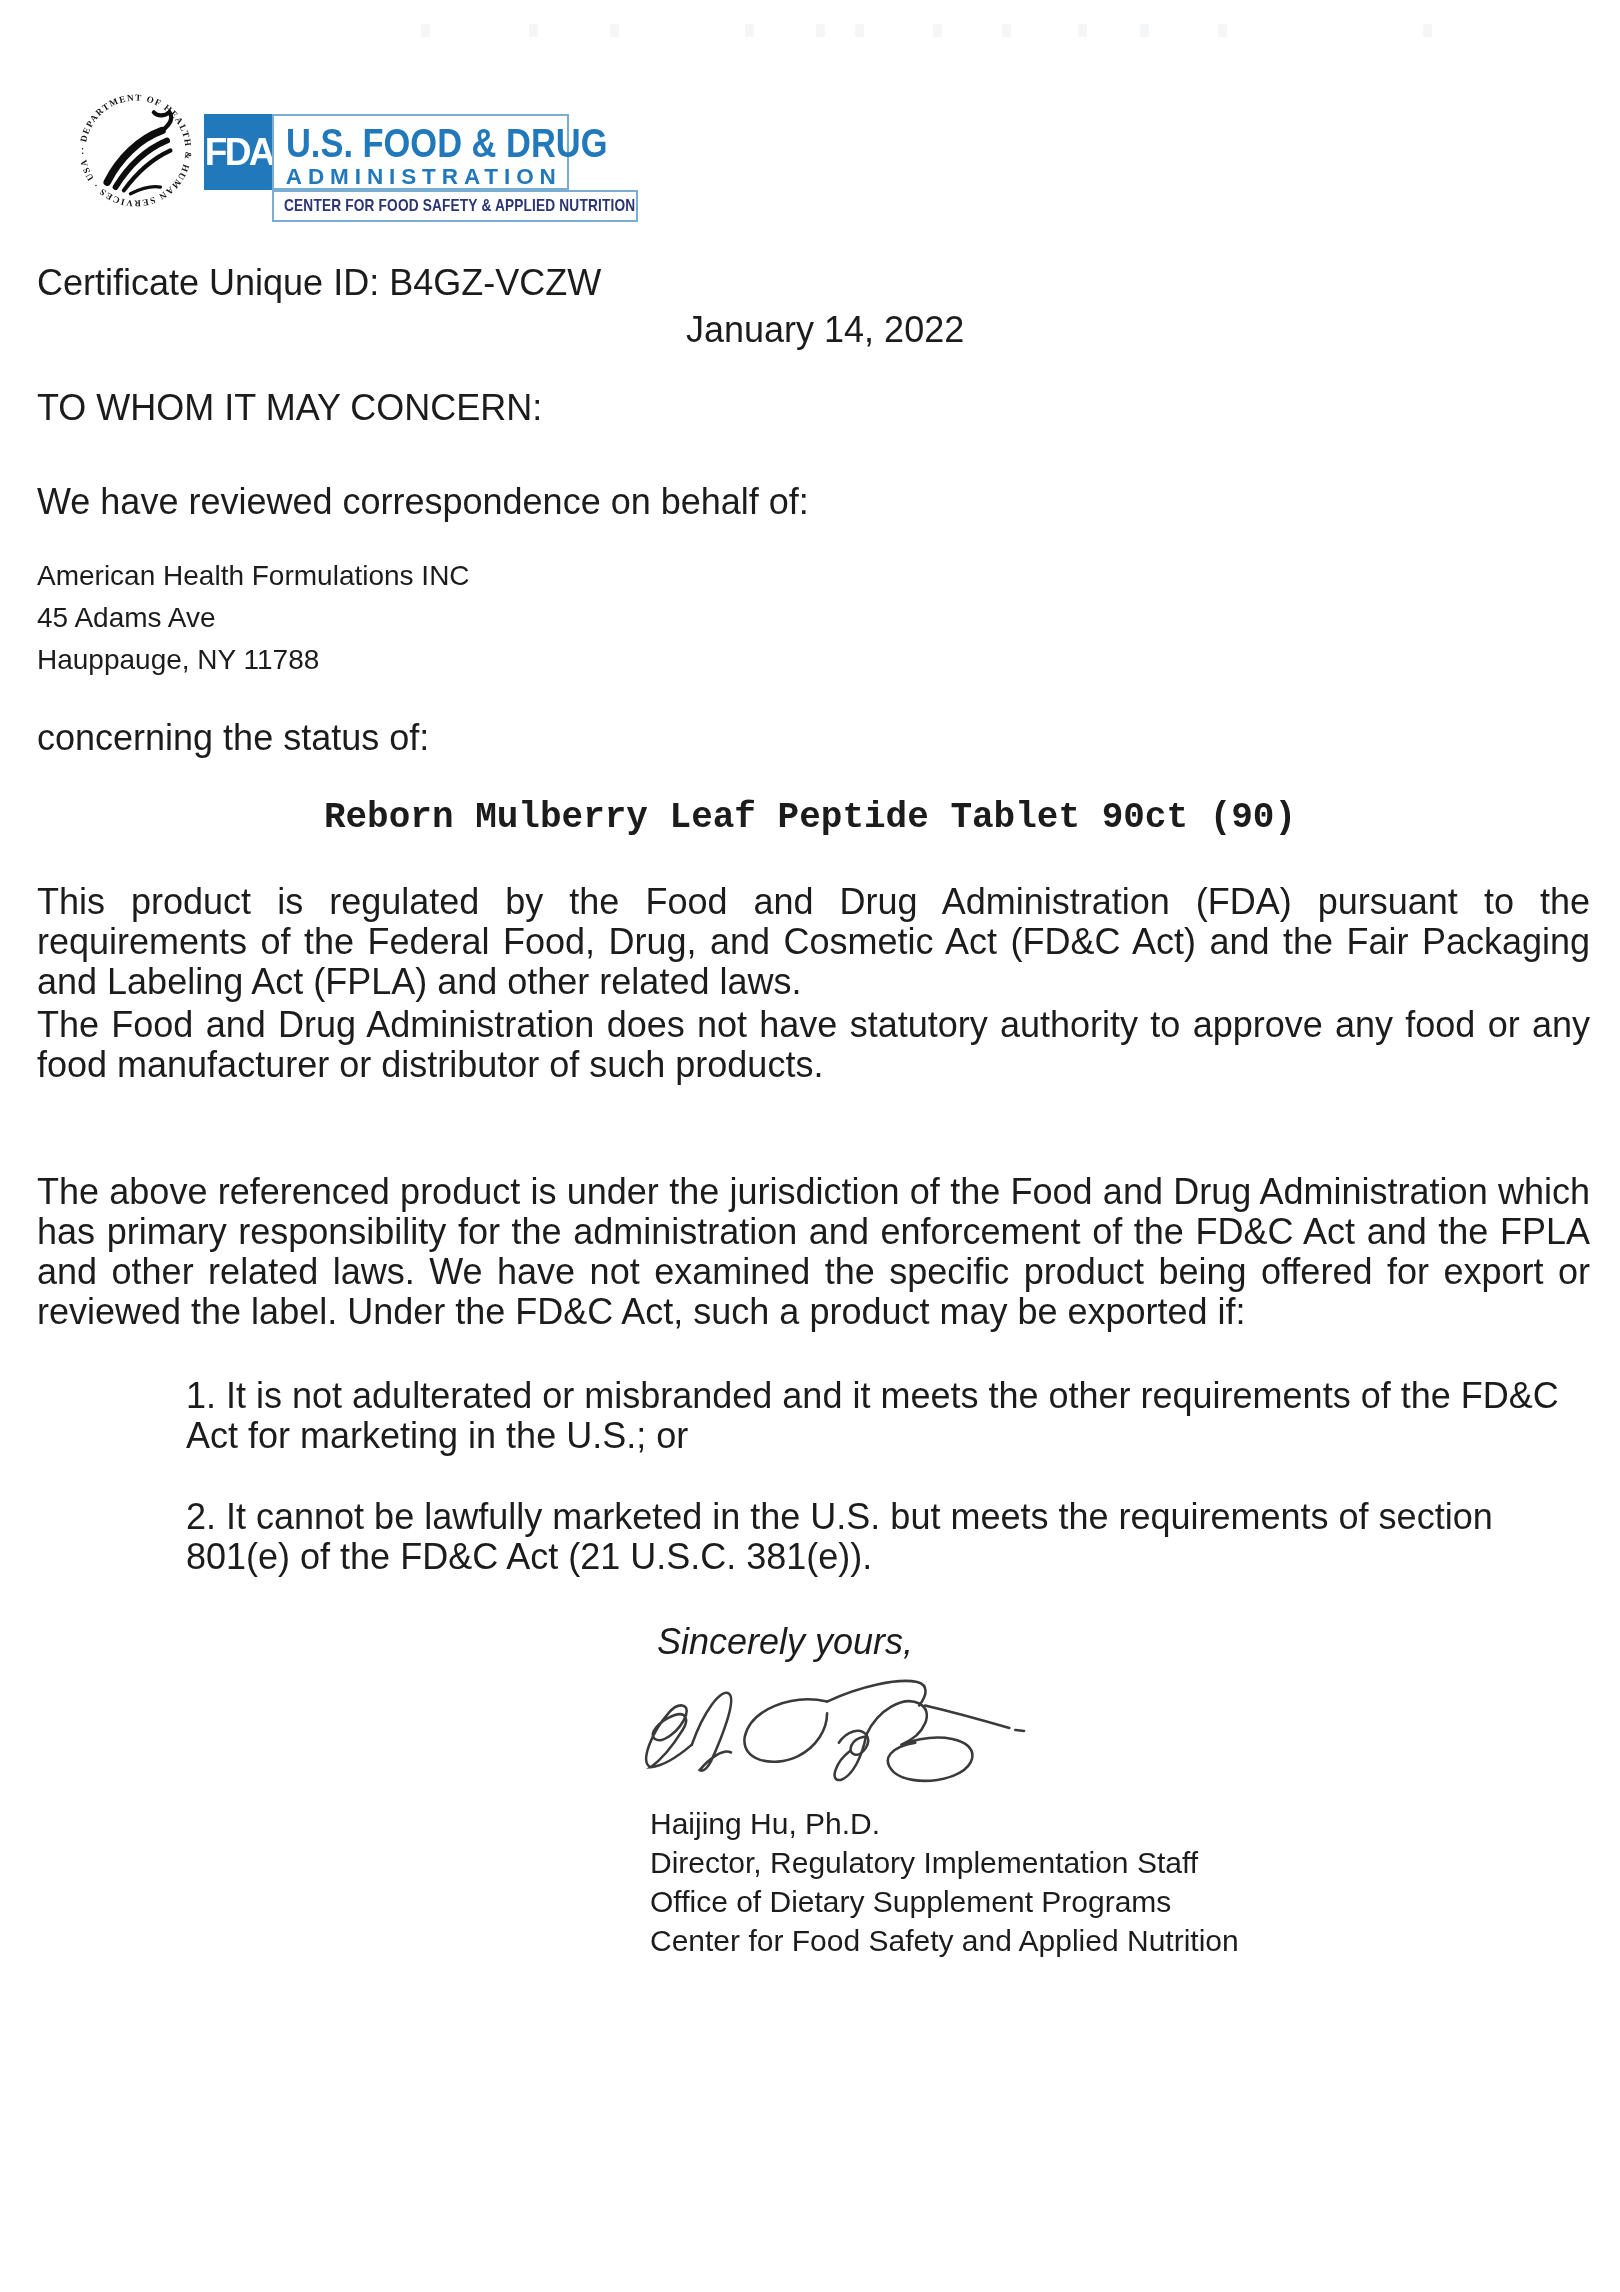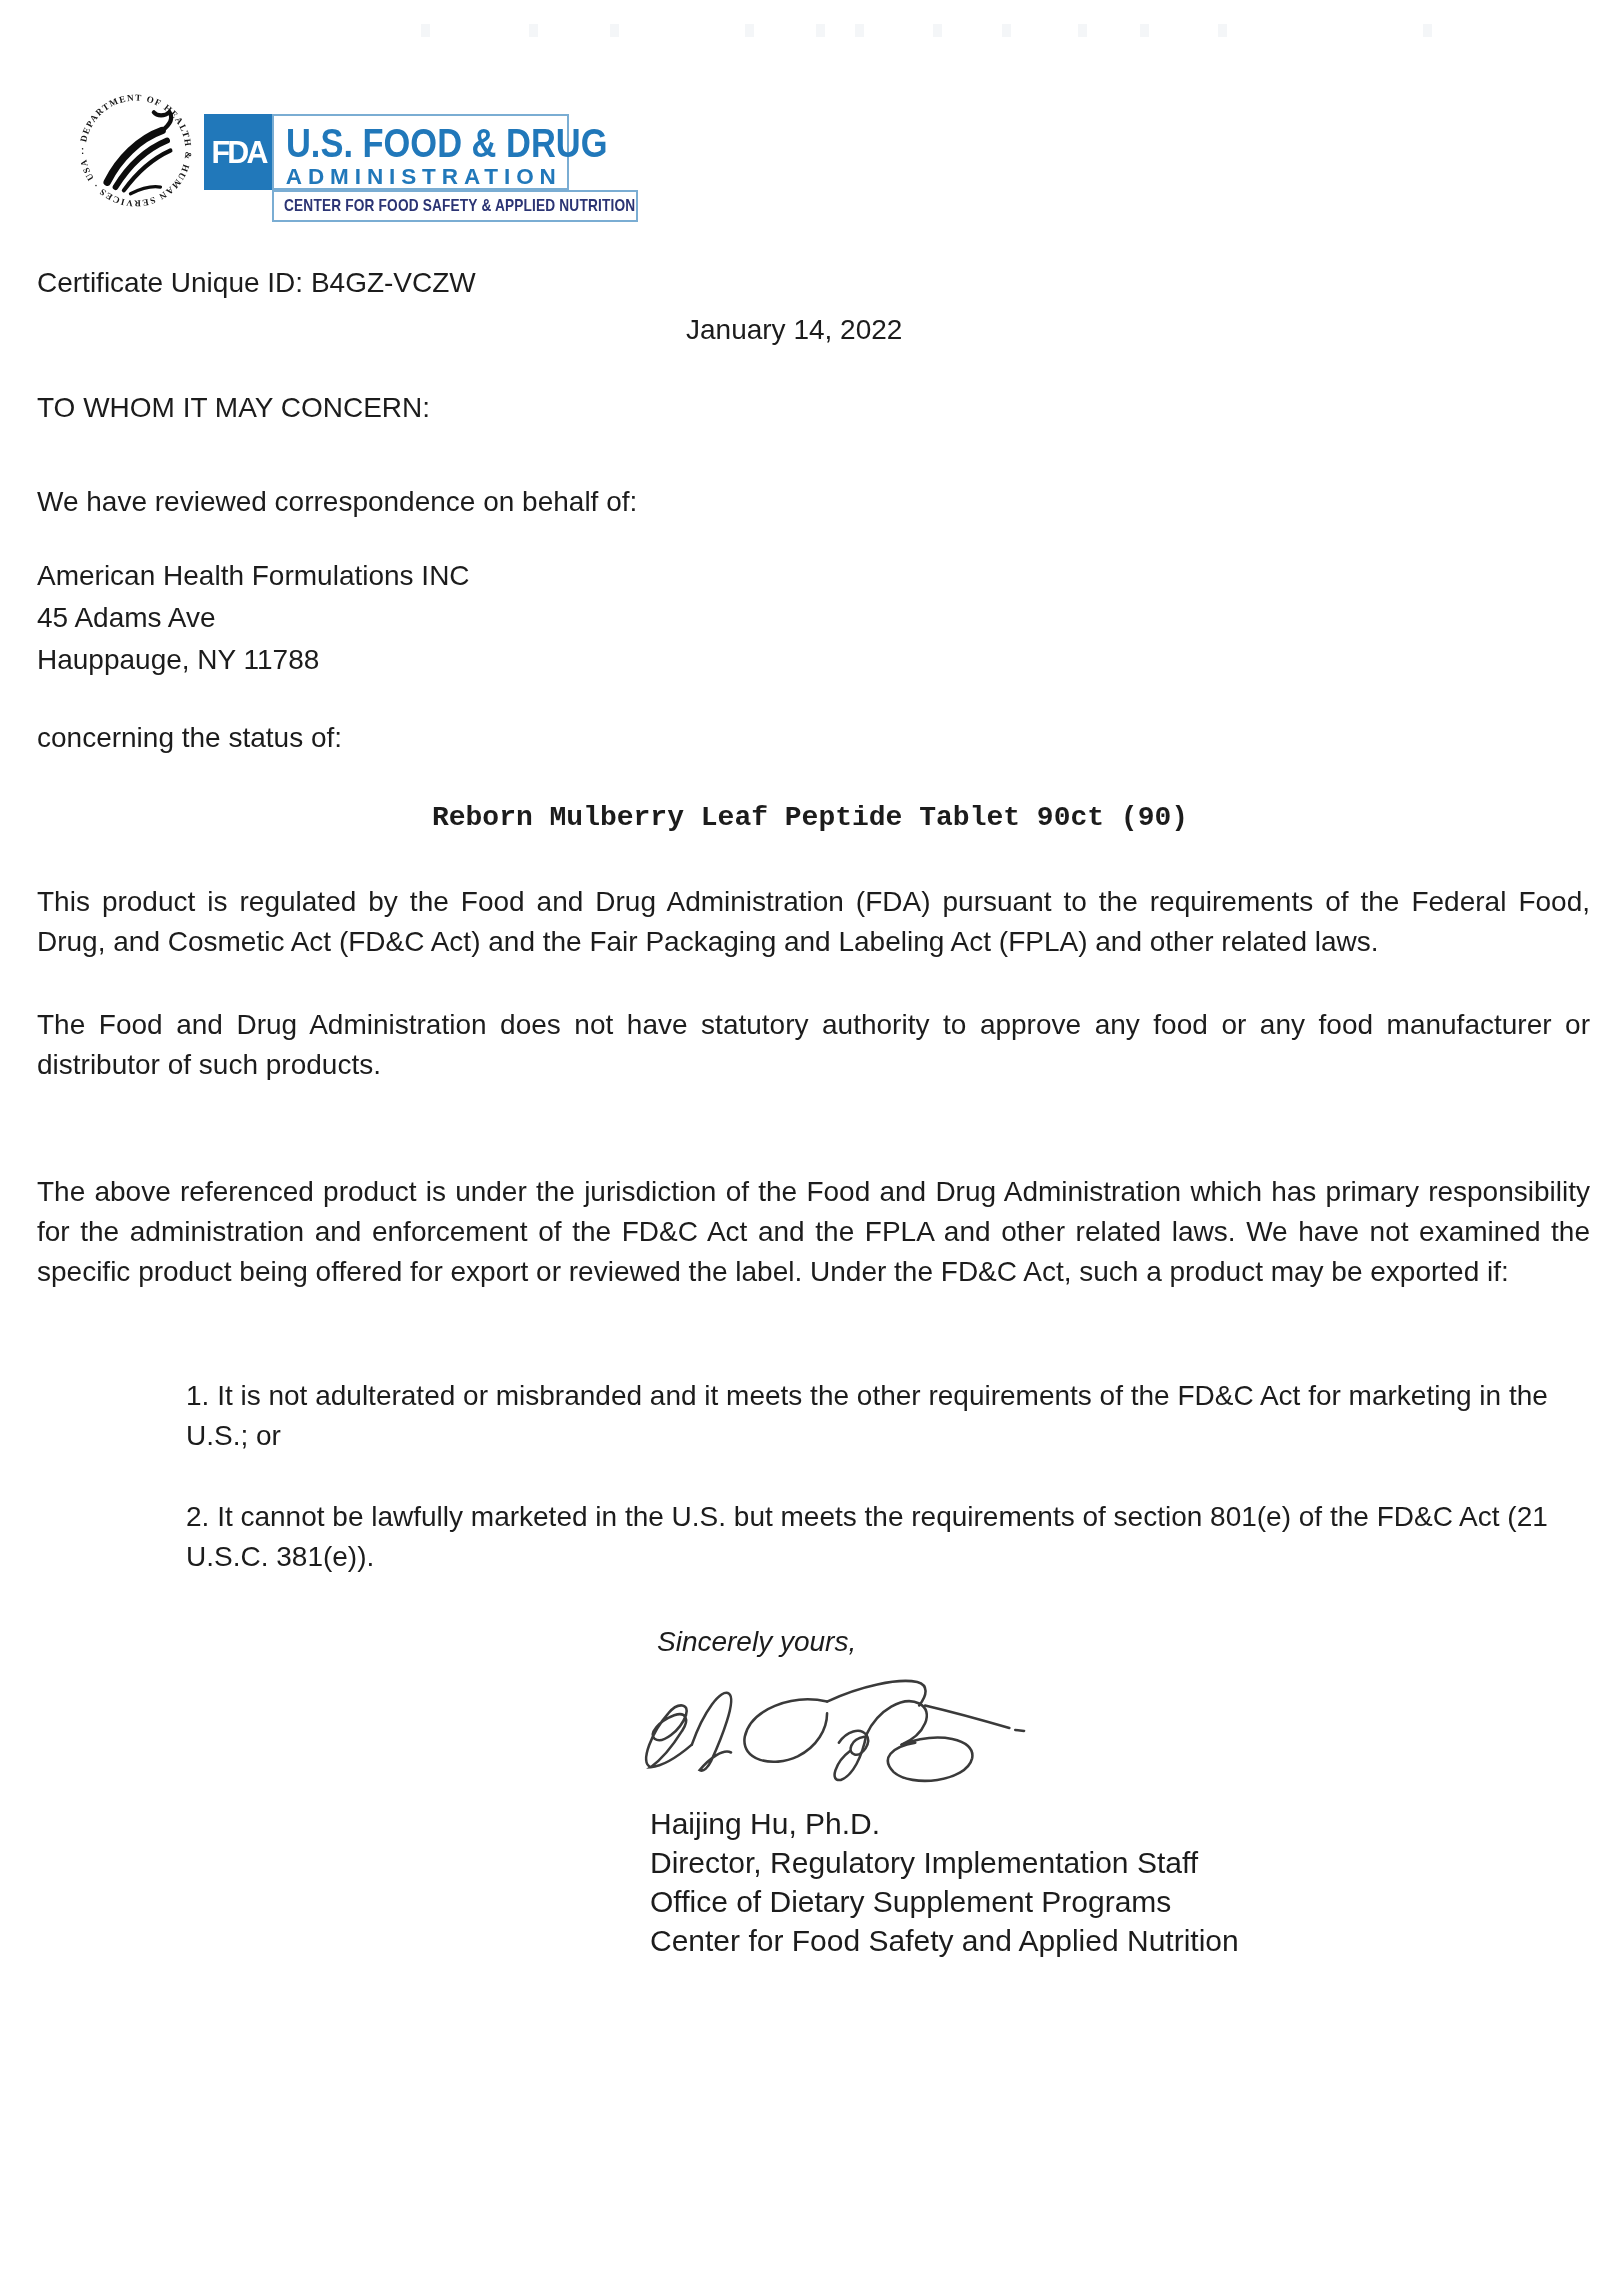--- a/index.html
+++ b/index.html
@@ -6,33 +6,33 @@
   html,body{margin:0;padding:0;background:#ffffff;}
   .page{
     position:relative;
     width:1620px;height:2293px;
     background:#ffffff;
     font-family:"Liberation Sans","DejaVu Sans",sans-serif;
     color:#1c1c1c;
     overflow:hidden;
   }
   .abs{position:absolute;margin:0;}
-  .body-text{font-size:28px;line-height:40px;}
+  .body-text{font-size:36px;line-height:40px;}
   .para{width:1553px;text-align:justify;}
   .cond{width:1377px;text-align:left;}
   .bold{font-weight:bold;}
   .centered{left:0;width:1620px;text-align:center;font-family:Liberation Mono, monospace;}
 
   
   .hhs-seal{position:absolute;left:69px;top:84px;width:133px;height:133px;}
   .fda-square{
     position:absolute;left:204px;top:114px;width:69px;height:76px;
     background:#2178ba;color:#ffffff;
     display:flex;align-items:center;justify-content:center;
-    font-weight:bold;font-size:32px;letter-spacing:-2.9px;
+    font-weight:bold;font-size:39px;letter-spacing:-2.9px;
   }
   .fda-square span{transform:scaleX(.95);}
   .fda-namebox{
     position:absolute;left:272px;top:114px;width:297px;height:76px;
     background:#ffffff;border:2px solid #7aadd3;box-sizing:border-box;
     padding:6.9px 0 0 11.8px;
   }
   .fda-line1{
     color:#2178ba;font-weight:bold;font-size:41px;line-height:41px;
     white-space:nowrap;transform:scaleX(.84);transform-origin:left center;

